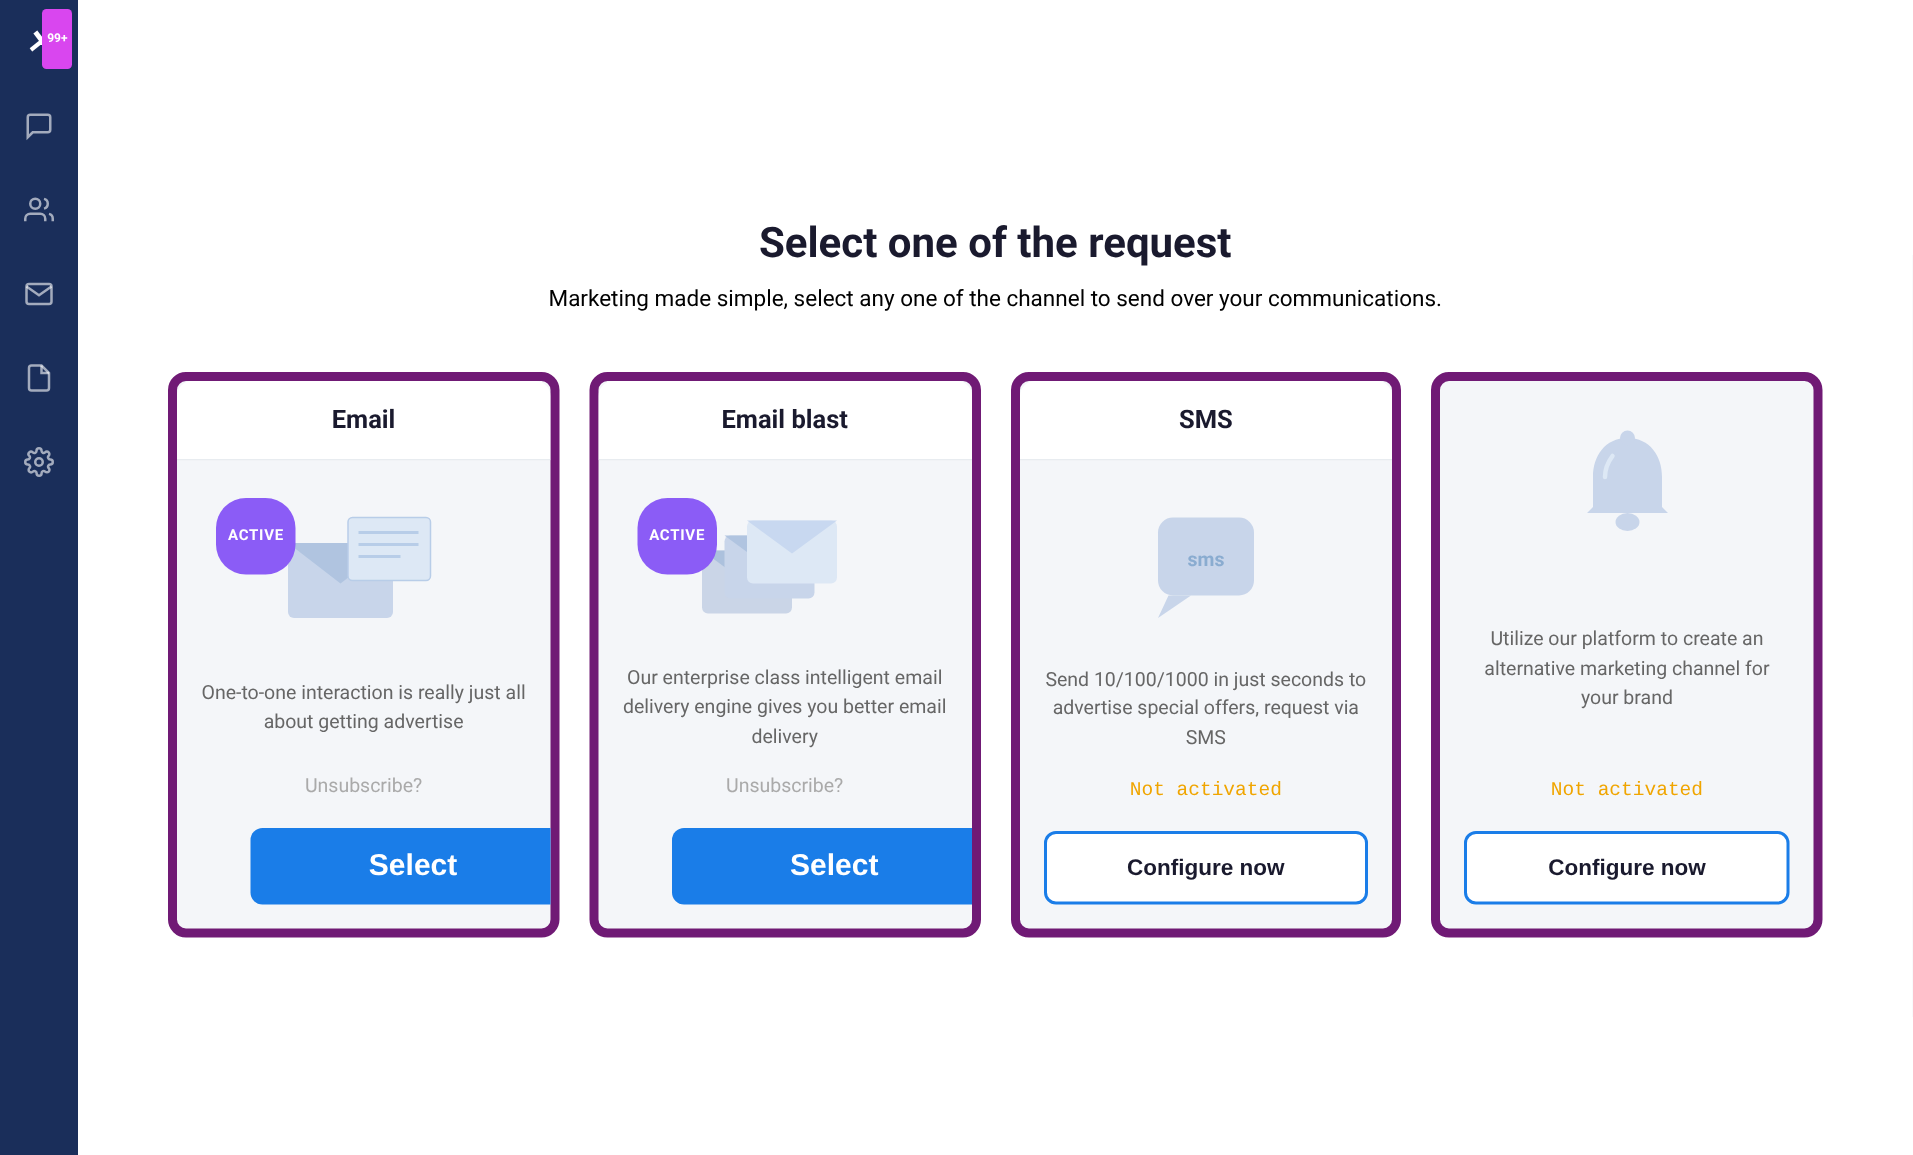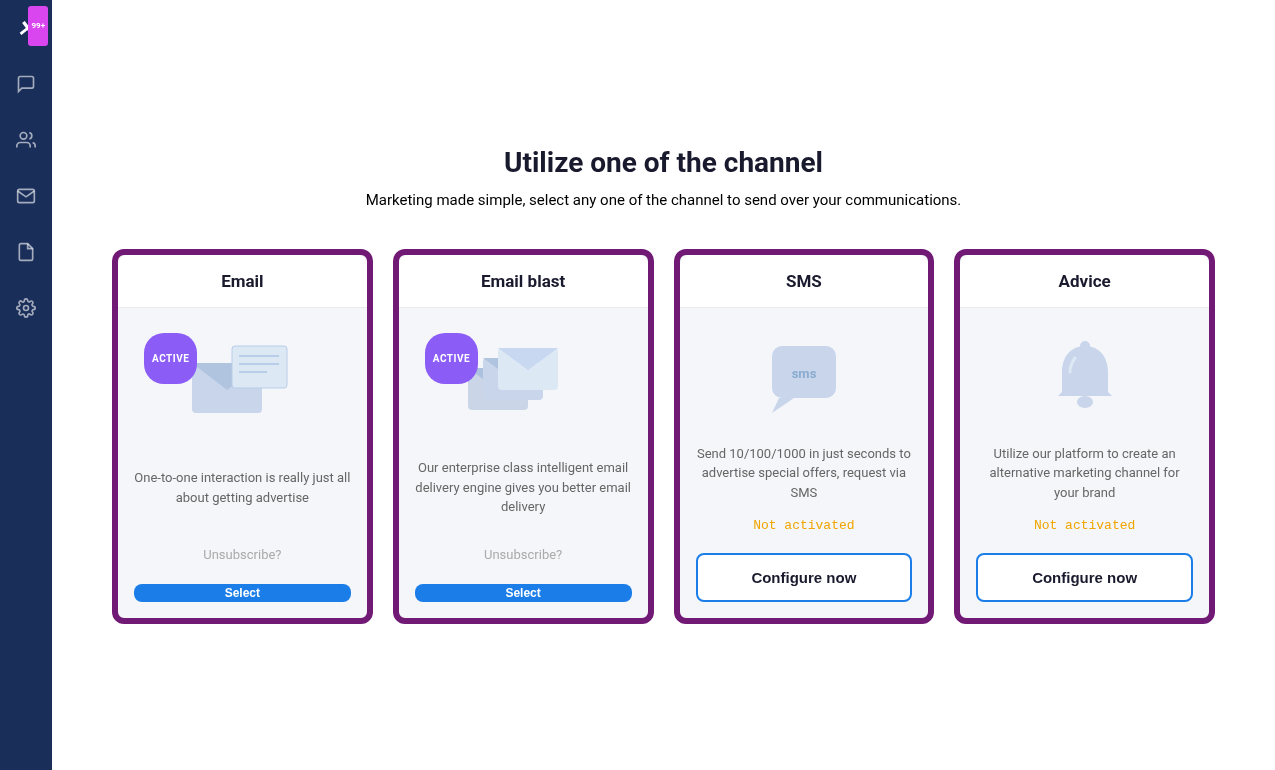--- a/index.html
+++ b/index.html
@@ -168,29 +168,30 @@
       text-align: center;
       font-family: Liberation Mono, monospace;
     }
 
     .card-footer {
       padding: 0 16px 16px;
     }
 
     .btn-select {
       width: 100%;
-      padding: 2px;
+      padding: 14px;
       background: #1a7de8;
       color: white;
       border: none;
       border-radius: 8px;
-      font-size: 12px;
+      font-size: 20px;
       font-weight: 600;
       cursor: pointer;
       transition: background 0.2s;
+      margin-left: 33px;
     }
 
     .btn-configure {
       width: 100%;
       padding: 14px;
       background: white;
       color: #1a1a2e;
       border: 2px solid #1a7de8;
       border-radius: 8px;
       font-size: 15px;
@@ -242,21 +243,21 @@
   </div>
   <div class="sidebar-icon">
     <svg width="20" height="20" viewBox="0 0 24 24" fill="none" stroke="currentColor" stroke-width="2">
         <circle cx="12" cy="12" r="3"></circle>
         <path d="M19.4 15a1.65 1.65 0 0 0 .33 1.82l.06.06a2 2 0 1 1-2.83 2.83l-.06-.06a1.65 1.65 0 0 0-1.82-.33 1.65 1.65 0 0 0-1 1.51V21a2 2 0 1 1-4 0v-.09A1.65 1.65 0 0 0 9 19.4a1.65 1.65 0 0 0-1.82.33l-.06.06a2 2 0 1 1-2.83-2.83l.06-.06A1.65 1.65 0 0 0 4.68 15a1.65 1.65 0 0 0-1.51-1H3a2 2 0 1 1 0-4h.09A1.65 1.65 0 0 0 4.6 9a1.65 1.65 0 0 0-.33-1.82l-.06-.06a2 2 0 1 1 2.83-2.83l.06.06A1.65 1.65 0 0 0 9 4.68a1.65 1.65 0 0 0 1-1.51V3a2 2 0 1 1 4 0v.09a1.65 1.65 0 0 0 1 1.51 1.65 1.65 0 0 0 1.82-.33l.06-.06a2 2 0 1 1 2.83 2.83l-.06.06A1.65 1.65 0 0 0 19.4 9a1.65 1.65 0 0 0 1.51 1H21a2 2 0 1 1 0 4h-.09a1.65 1.65 0 0 0-1.51 1z"></path>
       </svg>
   </div>
 </nav>
 
 <main class="main-content">
-  <h1 class="page-title">Utilize one of the channel</h1>
+  <h1 class="page-title">Select one of the request</h1>
   <p class="page-subtitle">Marketing made simple, select any one of the channel to send over your communications.</p>
 
   <div class="cards-grid">
 
     <div class="card">
       <div class="card-header">
         <span>Email</span>
       </div>
       <div class="card-body">
         <div class="card-icon-area">
@@ -321,23 +322,20 @@
         </div>
         <p class="card-description">Send 10/100/1000 in just seconds to advertise special offers, request via SMS</p>
         <p class="not-activated-text">Not activated</p>
       </div>
       <div class="card-footer">
         <button class="btn-configure">Configure now</button>
       </div>
     </div>
 
     <div class="card">
-      <div class="card-header">
-        <span>Advice</span>
-      </div>
       <div class="card-body">
         <div class="card-icon-area">
           <svg width="70" height="80" viewBox="0 0 70 80">
 
             <path d="M35 8 C20 8, 12 20, 12 34 L12 54 L8 58 L62 58 L58 54 L58 34 C58 20, 50 8, 35 8 Z" fill="#c8d5ea"></path>
 
             <circle cx="35" cy="8" r="5" fill="#c8d5ea"></circle>
 
             <ellipse cx="35" cy="64" rx="8" ry="6" fill="#c8d5ea"></ellipse>
 

